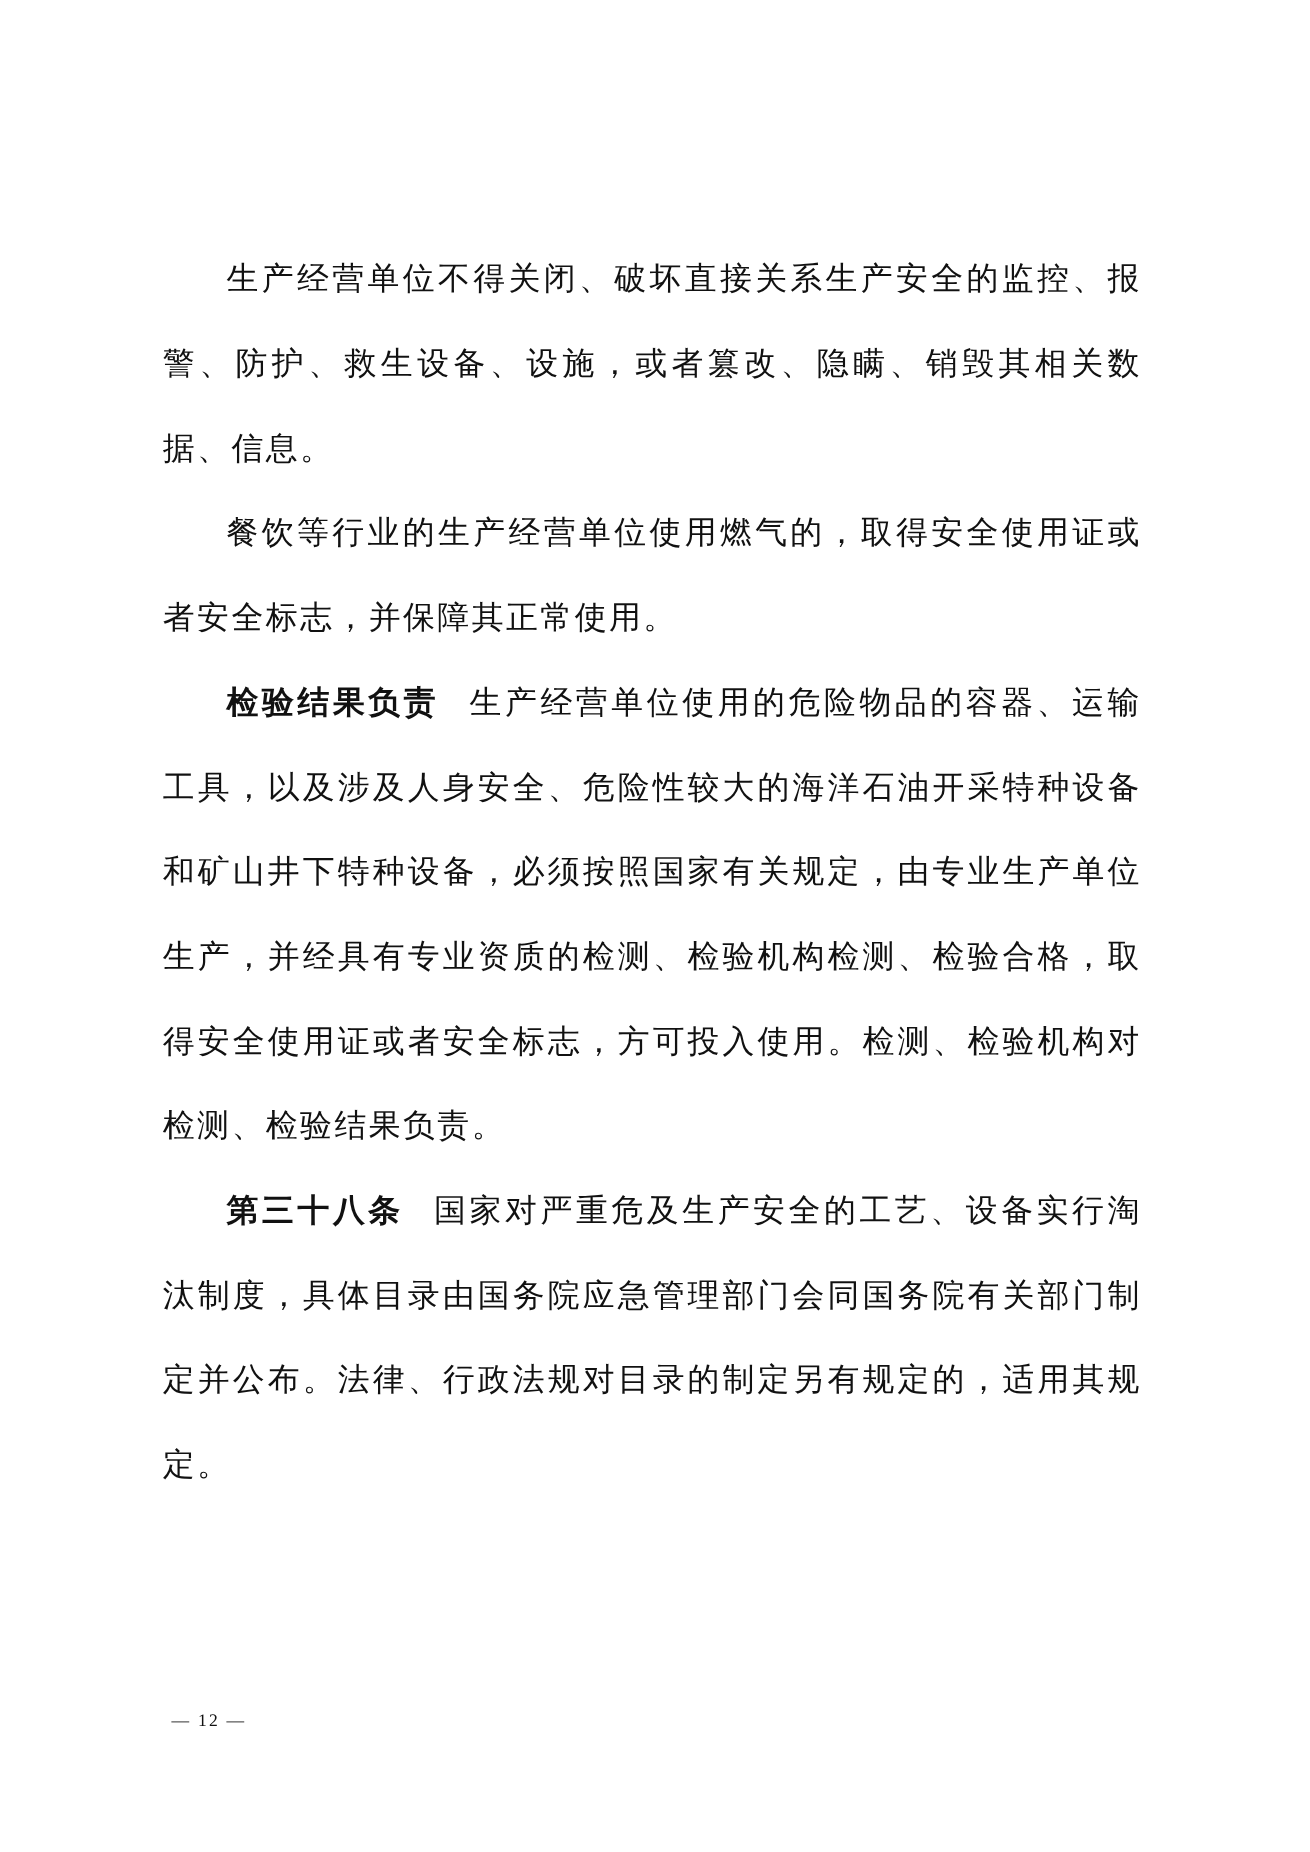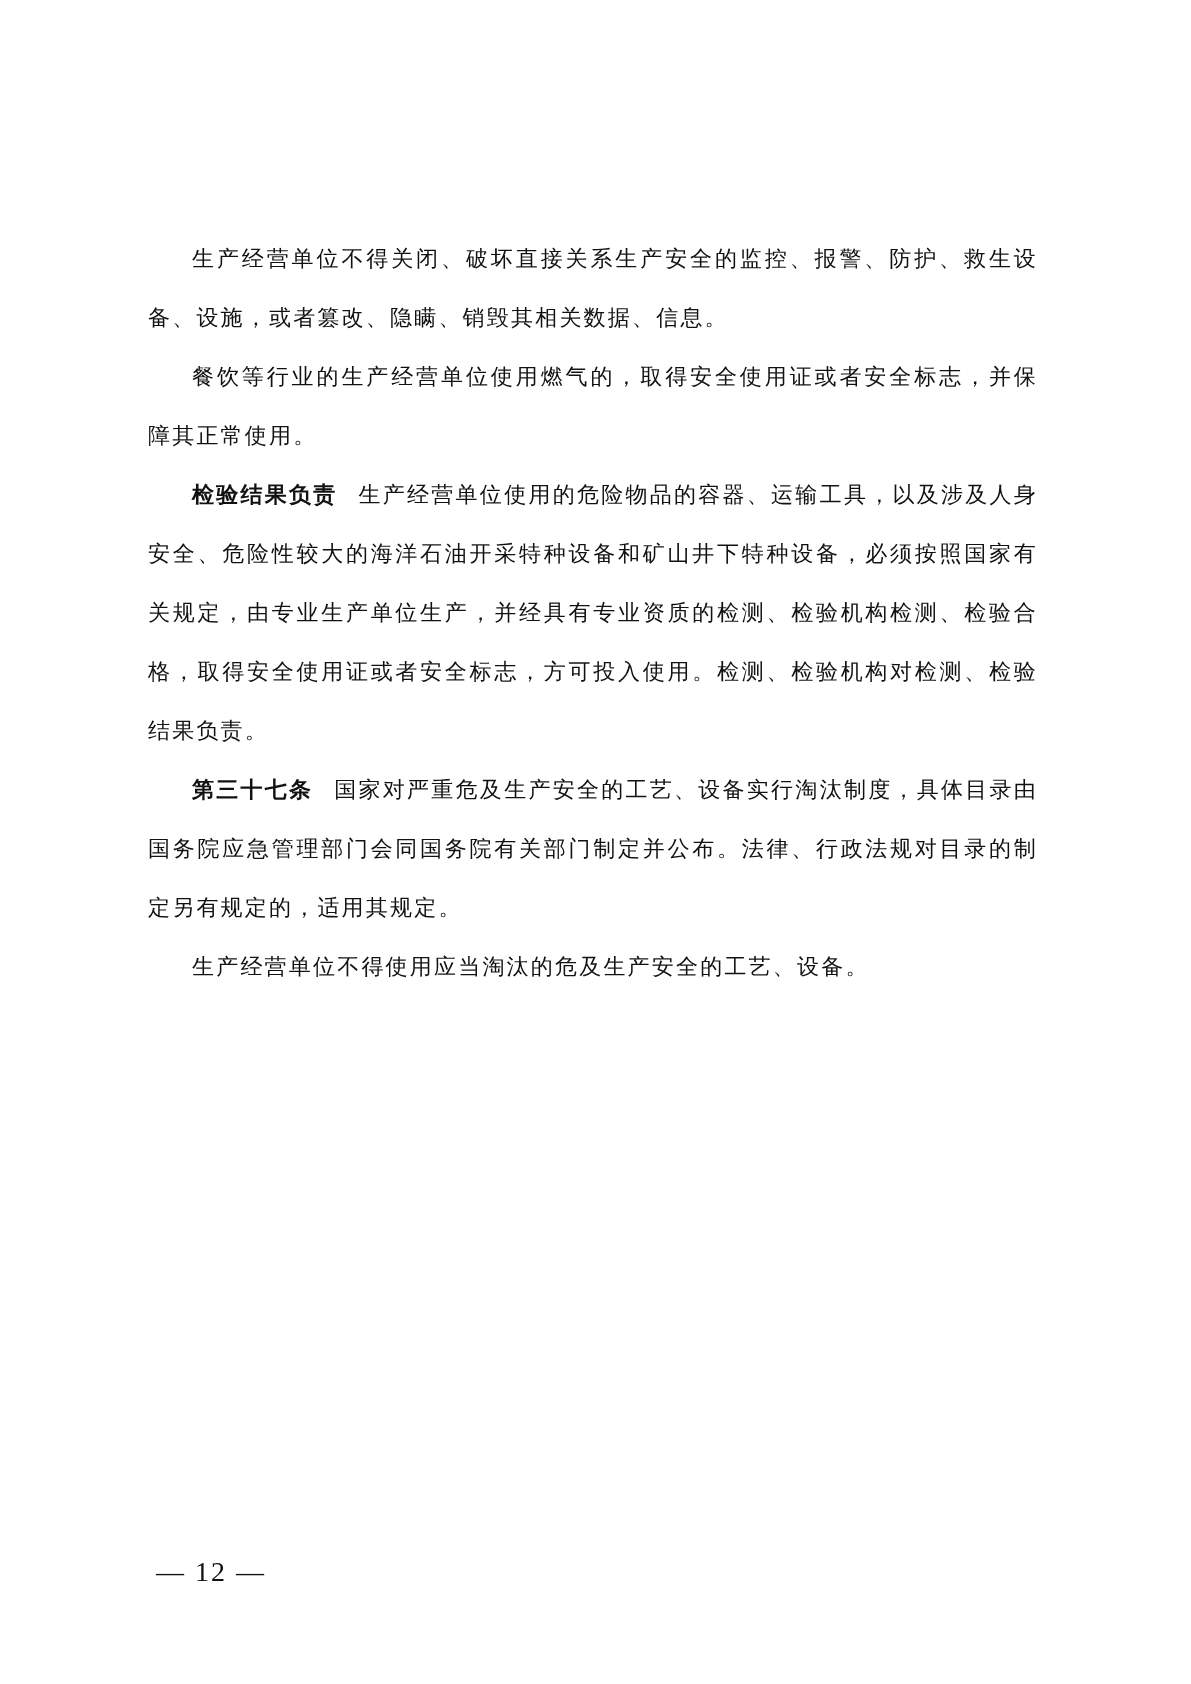--- a/index.html
+++ b/index.html
@@ -12,53 +12,52 @@
     width: 1191px;
     height: 1684px;
     margin: 0 auto;
     background: #ffffff;
     color: #111111;
     overflow: hidden;
   }
   .content {
     position: absolute;
     left: 148px;
-    top: 229px;
+    top: 216px;
     width: 890px;
     font-family: "Liberation Serif", "DejaVu Serif", serif;
-    font-size: 22px;
+    font-size: 29px;
     letter-spacing: 2.2px;
-    line-height: 59px;
+    line-height: 77px;
     text-align: justify;
     text-justify: inter-ideograph;
   }
   .content p {
     margin: 0;
     padding: 0;
     text-indent: 2em;
   }
   .content p strong.article-no {
     font-weight: bold;
     margin-right: 0.95em;
   }
   .footer {
     position: absolute;
     left: 156px;
     top: 1556px;
     font-family: "Liberation Serif", "DejaVu Serif", serif;
-    font-size: 28px;
+    font-size: 16px;
     letter-spacing: 2px;
     color: #111111;
   }
 </style>
 </head>
 <body>
 
 <div class="page">
   <div class="content" id="content">
       <p><span>生产经营单位不得关闭、破坏直接关系生产安全的监控、报警、防护、救生设备、设施，或者篡改、隐瞒、销毁其相关数据、信息。</span></p>
       <p><span>餐饮等行业的生产经营单位使用燃气的，取得安全使用证或者安全标志，并保障其正常使用。</span></p>
       <p><strong class="article-no">检验结果负责</strong><span>生产经营单位使用的危险物品的容器、运输工具，以及涉及人身安全、危险性较大的海洋石油开采特种设备和矿山井下特种设备，必须按照国家有关规定，由专业生产单位生产，并经具有专业资质的检测、检验机构检测、检验合格，取得安全使用证或者安全标志，方可投入使用。检测、检验机构对检测、检验结果负责。</span></p>
-      <p><strong class="article-no">第三十七条</strong><span>国家对严重危及生产安全的工艺、设备实行淘汰制度，具体目录由国务院应急管理部门会同国务院有关部门制定并公布。法律、行政法规对目录的制定另有规定的，适用其规定。</span></p>
-      <p><span>生产经营单位不得使用应当淘汰的危及生产安全的工艺、设备。</span></p>
+      <p><strong class="article-no">第三十八条</strong><span>国家对严重危及生产安全的工艺、设备实行淘汰制度，具体目录由国务院应急管理部门会同国务院有关部门制定并公布。法律、行政法规对目录的制定另有规定的，适用其规定。</span></p>
     </div>
   <div class="footer">— 12 —</div>
 </div>
 
 </body></html>

